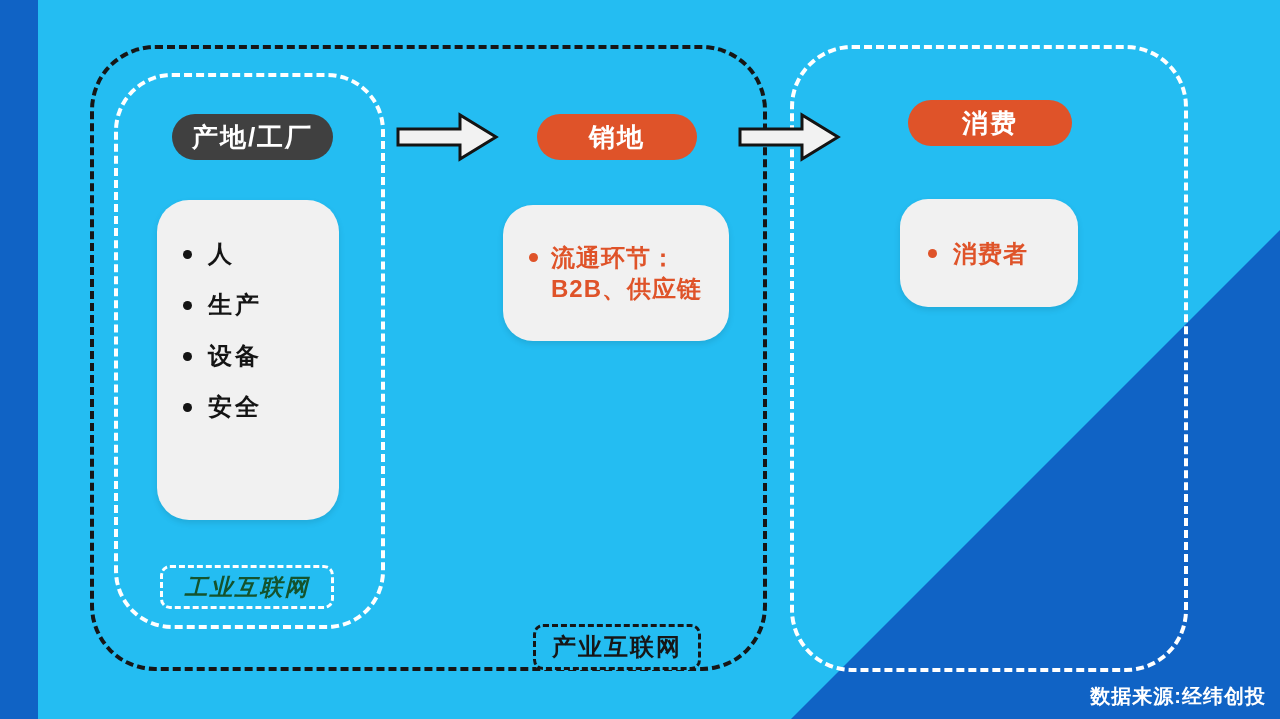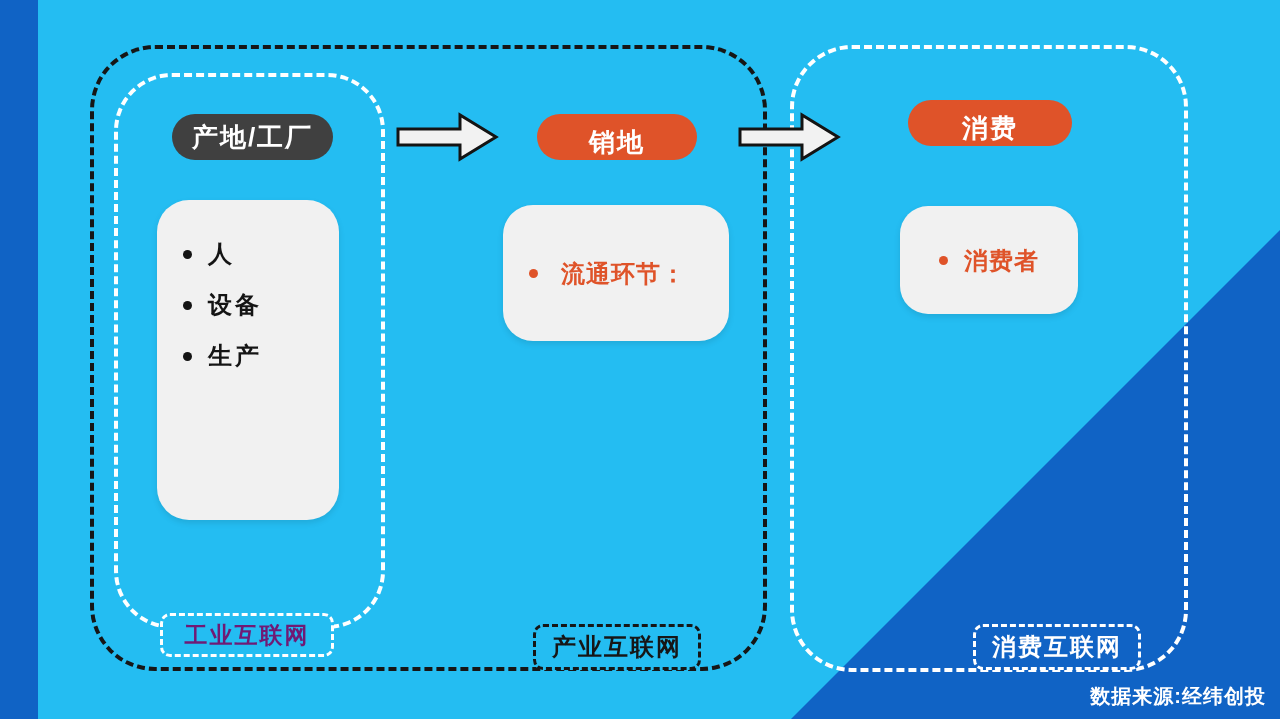--- a/index.html
+++ b/index.html
@@ -34,58 +34,58 @@
     left:790px;top:45px;width:398px;height:627px;
     border:4px dashed #ffffff;border-radius:62px;
   }
   .pill{
     position:absolute;box-sizing:border-box;height:46px;
     border-radius:23px;
     display:flex;align-items:center;justify-content:center;
     color:#ffffff;font-size:26px;letter-spacing:2px;
   }
   .pill-black{left:172px;top:114px;width:161px;background:#404040;}
-  .pill-orange{background:#DF5329;align-items:flex-end;}
+  .pill-orange{background:#DF5329;}
   .pill-sale{left:537px;top:114px;width:160px;}
   .pill-consume{left:908px;top:100px;width:164px;}
   .arrow{position:absolute;width:104px;height:50px;}
   .arrow-1{left:396px;top:112px;}
   .arrow-2{left:738px;top:112px;}
   .card{
     position:absolute;box-sizing:border-box;background:#F1F1F1;
     box-shadow:0 3px 6px rgba(0,0,0,0.10);
   }
   .card-factory{
     left:157px;top:200px;width:182px;height:320px;border-radius:32px;
     padding:40px 0 0 26px;
     display:flex;flex-direction:column;row-gap:23px;
   }
   .card-sale{
     left:503px;top:205px;width:226px;height:136px;border-radius:30px;
     display:flex;align-items:center;padding-left:26px;
   }
   .card-consume{
-    left:900px;top:206px;width:178px;height:108px;border-radius:28px;
-    display:flex;align-items:center;justify-content:center;
+    left:900px;top:199px;width:178px;height:108px;border-radius:28px;
+    display:flex;align-items:center;padding-left:28px;
   }
   .li{display:flex;align-items:center;column-gap:16px;line-height:28px;}
   .dot{width:9px;height:9px;border-radius:50%;background:#141414;flex:0 0 auto;}
   .dot-orange{background:#DF5329;}
   .li-text{color:#141414;font-size:24px;letter-spacing:3px;}
   .orange-text{color:#DF5329;font-size:24px;letter-spacing:1px;line-height:31px;}
-  .bullet-row{display:flex;column-gap:23px;align-items:flex-start;}
+  .bullet-row{display:flex;column-gap:13px;align-items:flex-start;}
   .bullet-row .dot{margin-top:11px;}
   .zone{
     position:absolute;box-sizing:border-box;
     display:flex;align-items:center;justify-content:center;
     border-radius:10px;font-size:23px;letter-spacing:2px;
   }
   .zone-industrial{
-    left:160px;top:613px;width:174px;height:44px;
-    border:3px dashed #ffffff;color:#701a75;background:#24BDF2;
+    left:160px;top:565px;width:174px;height:44px;
+    border:3px dashed #ffffff;color:#14532d;background:#24BDF2;font-style:italic;
   }
   .zone-industry{
     left:533px;top:624px;width:168px;height:46px;
     border:3px dashed #161616;color:#161616;background:#24BDF2;font-size:24px;
   }
   .zone-consumer{
     left:973px;top:624px;width:168px;height:46px;
     border:3px dashed #ffffff;color:#ffffff;background:#1063C5;font-size:24px;
   }
   .footer{
@@ -125,49 +125,51 @@
     <span>消费</span>
   </div>
 
   <div class="card card-factory">
     <div class="li">
       <span class="dot"></span>
       <span class="li-text">人</span>
     </div>
     <div class="li">
       <span class="dot"></span>
+      <span class="li-text">生产</span>
+    </div>
+    <div class="li">
+      <span class="dot"></span>
       <span class="li-text">设备</span>
     </div>
     <div class="li">
       <span class="dot"></span>
-      <span class="li-text">生产</span>
+      <span class="li-text">安全</span>
     </div>
   </div>
 
   <div class="card card-sale">
     <div class="bullet-row">
       <span class="dot dot-orange"></span>
       <span class="orange-text">
         <span>流通环节：</span><br>
+        <span>B2B、供应链</span>
       </span>
     </div>
   </div>
 
   <div class="card card-consume">
     <div class="li">
       <span class="dot dot-orange"></span>
       <span class="orange-text">消费者</span>
     </div>
   </div>
 
   <div class="zone zone-industrial">
     <span>工业互联网</span>
   </div>
   <div class="zone zone-industry">
     <span>产业互联网</span>
   </div>
-  <div class="zone zone-consumer">
-    <span>消费互联网</span>
-  </div>
 
   <div class="footer">数据来源:经纬创投</div>
 
 </div>
 
 </body></html>

